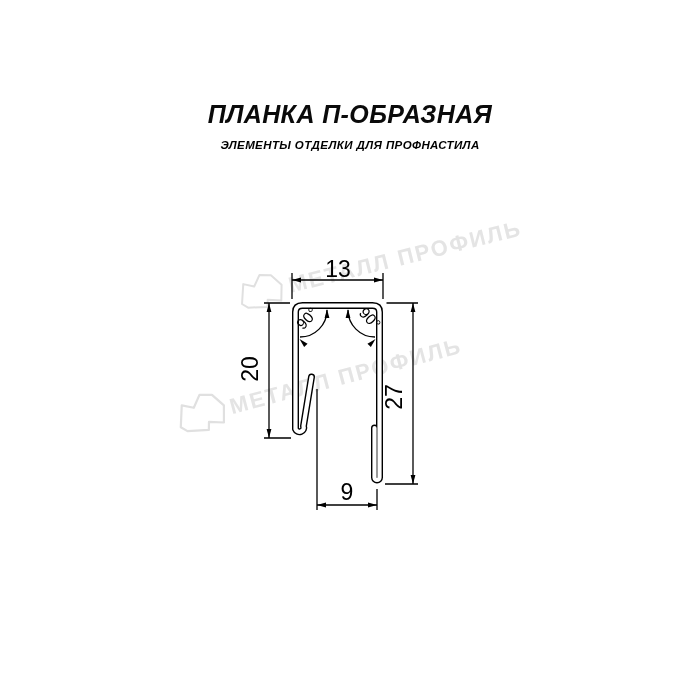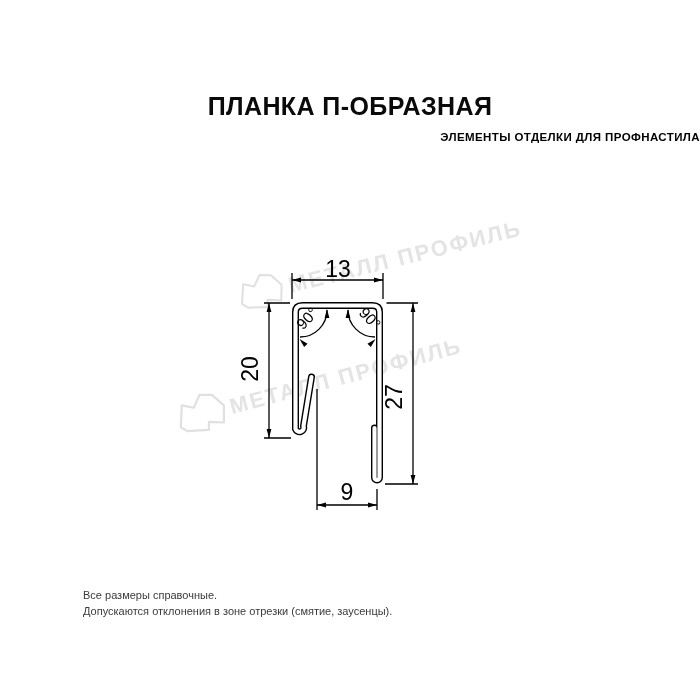--- a/index.html
+++ b/index.html
@@ -5,30 +5,30 @@
   html,body{margin:0;padding:0;background:#fff;}
   .page{
     position:relative;
     width:700px;height:700px;
     background:#ffffff;
     overflow:hidden;
     font-family:"Liberation Sans","DejaVu Sans",sans-serif;
   }
   .drawing-svg{position:absolute;left:0;top:0;}
   .header{
-    position:absolute;left:0;top:93px;width:700px;
-    text-align:center;color:#0a0a0a;
+    position:absolute;left:0;top:101px;width:700px;
+    text-align:center;color:#0a0a0a;font-style:italic;
   }
   .title{
     font-size:25px;font-weight:bold;line-height:26px;
     letter-spacing:0.4px;white-space:nowrap;
   }
   .subtitle{
     margin-top:12px;font-size:11.5px;font-weight:bold;
-    letter-spacing:0.4px;color:#000;text-align:right;
+    letter-spacing:0.4px;color:#000;
   }
   .footer{
     position:absolute;left:83px;top:588px;
     font-size:11px;line-height:15.5px;color:#3a3a3a;
   }
   svg text{font-family:"Liberation Sans","DejaVu Sans",sans-serif;}
   .dim-label{font-size:23px;fill:#000;}
   .angle-label{font-size:15.5px;fill:#000;}
   .wm-text{font-size:22px;font-weight:bold;letter-spacing:2px;}
 </style>
@@ -109,18 +109,14 @@
     <text class="angle-label" text-anchor="middle" transform="translate(366,322) rotate(47)">90°</text>
   </svg>
 
   <div class="header">
     <div class="title">
       <div>ПЛАНКА П-ОБРАЗНАЯ</div>
     </div>
     <div class="subtitle">ЭЛЕМЕНТЫ ОТДЕЛКИ ДЛЯ ПРОФНАСТИЛА</div>
   </div>
 
-  <div class="footer">
-    <div>Все размеры справочные.</div>
-    <div>Допускаются отклонения в зоне отрезки (смятие, заусенцы).</div>
-  </div>
 
 </div>
 
 </body></html>

